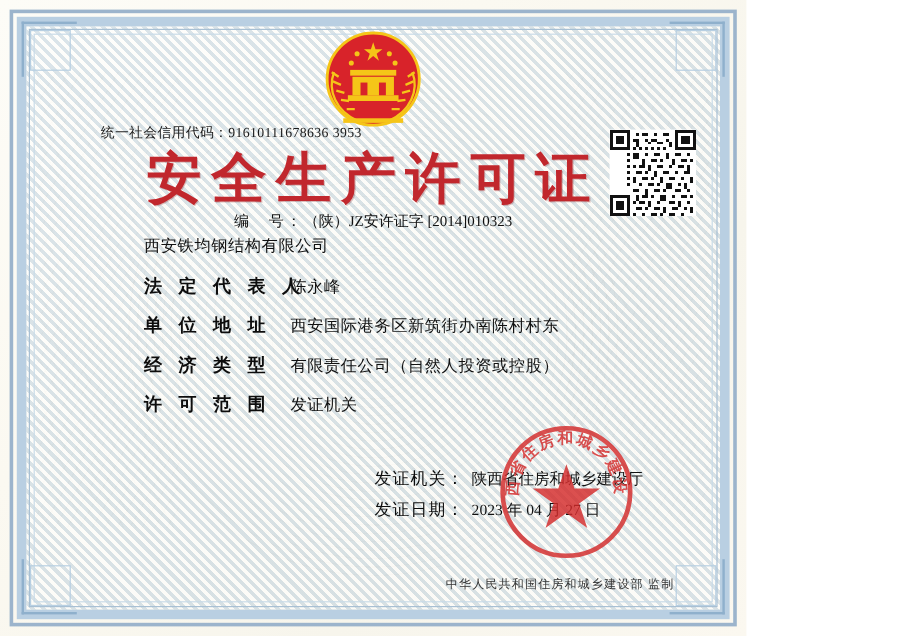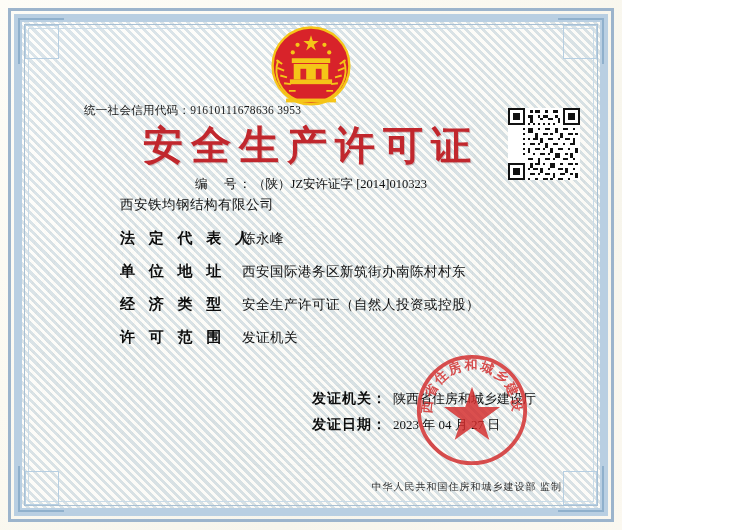--- a/index.html
+++ b/index.html
@@ -147,21 +147,21 @@
   }
 
   
   .title {
     position: absolute;
     left: 50%;
     top: 118px;
     transform: translateX(-50%);
     font-family: Liberation Mono, monospace;
     font-weight: bold;
-    font-size: 40px;
+    font-size: 46px;
     letter-spacing: 8px;
     color: #c1272d;
     text-shadow: 1px 1px 0 rgba(120,10,15,0.25);
     white-space: nowrap;
     z-index: 6;
   }
 
   
   .cert-no {
     position: absolute;
@@ -225,21 +225,21 @@
   }
   .issuer-row {
     display: flex;
     align-items: baseline;
     height: 26px;
     white-space: nowrap;
   }
   .issuer-label {
     font-family: "Liberation Serif", serif;
     font-size: 14px;
-    font-weight: bold;
+    font-weight: normal;
     color: #0d0d0d;
     letter-spacing: 1px;
   }
   .issuer-value {
     font-family: "Liberation Serif", serif;
     font-size: 13px;
     color: #111;
     margin-left: 6px;
   }
 
@@ -459,21 +459,21 @@
       <div class="field-value">陈永峰</div>
     </div>
 
     <div class="field-row">
       <div class="field-label">单 位 地 址</div>
       <div class="field-value">西安国际港务区新筑街办南陈村村东</div>
     </div>
 
     <div class="field-row">
       <div class="field-label">经 济 类 型</div>
-      <div class="field-value">安全生产许可证（自然人投资或控股）</div>
+      <div class="field-value">有限责任公司（自然人投资或控股）</div>
     </div>
 
     <div class="field-row">
       <div class="field-label">许 可 范 围</div>
       <div class="field-value">发证机关</div>
     </div>
 
 
   </div>
 

